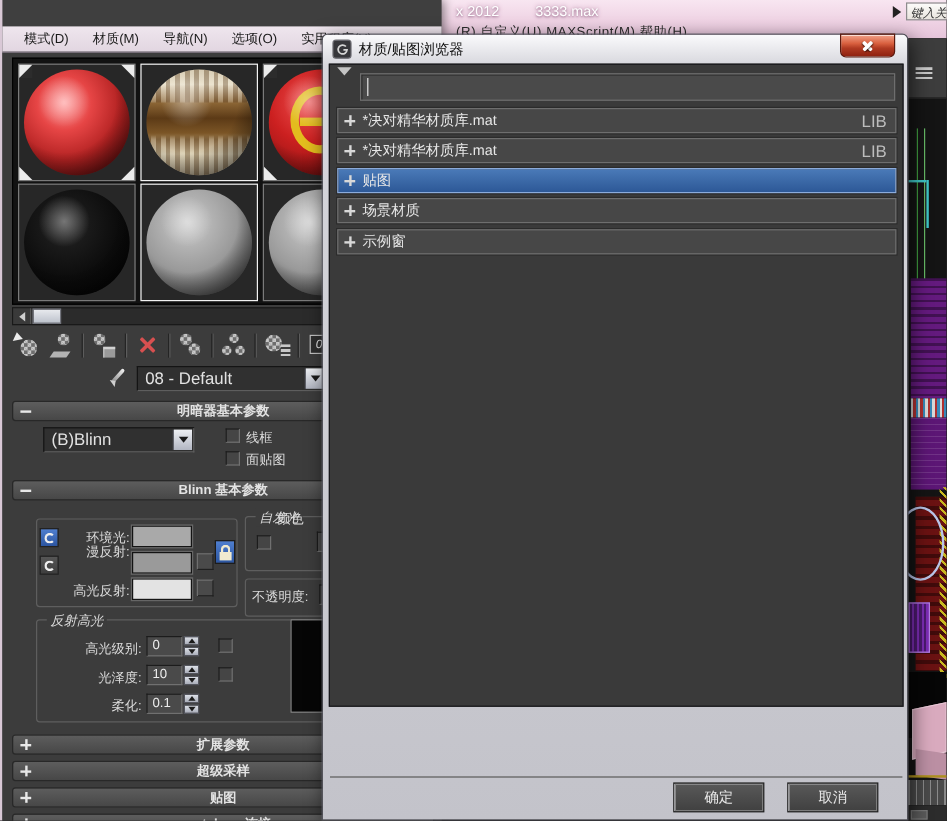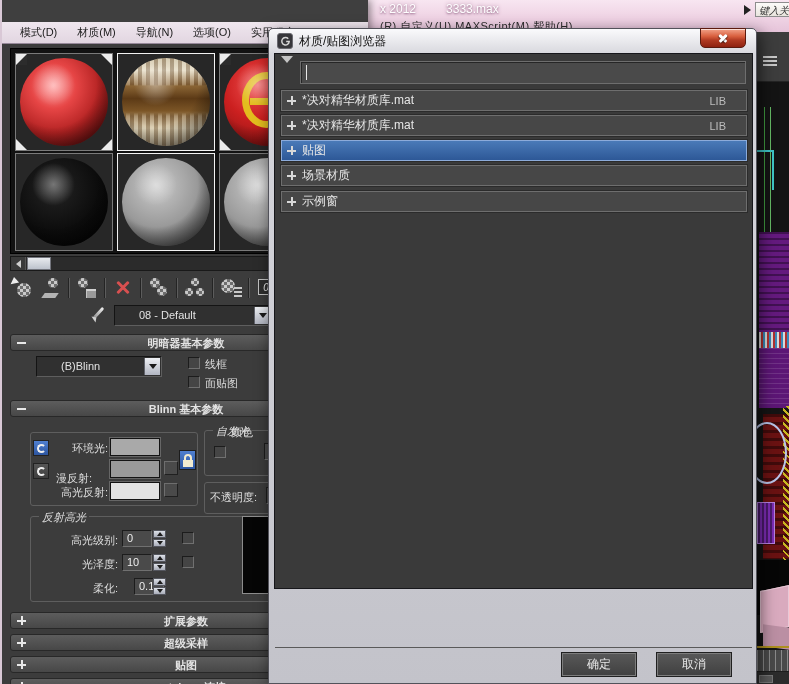--- a/index.html
+++ b/index.html
@@ -130,21 +130,21 @@
   .mapchk{position:absolute;left:4px;top:4px;width:16px;height:16px;border:1px solid #8a8a8a;}
 
   
   .namerow{position:absolute;left:8px;top:260px;width:352px;height:24px;}
   .dropper{position:absolute;left:80px;top:2px;width:18px;height:18px;}
   .dropper i{position:absolute;left:7px;top:0;width:3px;height:14px;border-radius:2px;
     background:linear-gradient(#f0f0f0,#8e8e8e);transform:rotate(42deg);}
   .dropper b{position:absolute;left:1px;top:11px;width:0;height:0;
     border-top:5px solid #cfcfcf;border-left:5px solid transparent;transform:rotate(10deg);}
   .dd{position:absolute;background:#303030;border-top:1px solid #141414;border-left:1px solid #141414;
-    border-bottom:1px solid #5e5e5e;border-right:1px solid #5e5e5e;color:#e2e2e2;font-size:11px;padding-left:24px;}
+    border-bottom:1px solid #5e5e5e;border-right:1px solid #5e5e5e;color:#e2e2e2;font-size:14px;padding-left:6px;}
   .dd .txt{display:block;line-height:18px;white-space:nowrap;overflow:hidden;}
   .dd-arrow{position:absolute;right:1px;top:1px;bottom:1px;width:16px;
     background:linear-gradient(#eef0f4,#b2b6c2);border-left:1px solid #60626a;
     display:flex;align-items:center;justify-content:center;}
   .dd-arrow i{width:0;height:0;border-top:5px solid #1a1a1a;border-left:4px solid transparent;border-right:4px solid transparent;}
 
   
   .rhead{position:absolute;left:8px;width:352px;height:17px;border:1px solid #282828;border-radius:3px;
     background:linear-gradient(#5d5d5d,#474747);color:#e3e3e3;font-size:11px;font-weight:bold;
     text-align:center;line-height:16px;}
@@ -196,21 +196,21 @@
   .srchwrap{position:relative;flex:1;height:23px;}
   .srchwrap input{width:100%;height:100%;background:#4a4a4a;border:1px solid #6e6e6e;
     box-shadow:inset 1px 1px 0 #262626;color:#eee;font-size:12px;padding:0 4px;outline:none;
     font-family:"Liberation Sans","DejaVu Sans",sans-serif;}
   .caret{position:absolute;left:6px;top:4px;width:1px;height:15px;background:#e8e8e8;}
   .brow{position:absolute;left:6px;width:466px;height:21px;background:#474747;border:1px solid #6e6e6e;
     display:flex;align-items:center;color:#e6e6e6;font-size:12px;box-shadow:0 0 0 1px #2b2b2b;}
   .brow .plus{position:relative;width:9px;height:9px;margin:0 6px 0 5px;flex:0 0 auto;}
   .brow .plus::before{content:"";position:absolute;left:0;top:3.5px;width:9px;height:2px;background:#d8d8d8;}
   .brow .plus::after{content:"";position:absolute;left:3.5px;top:0;width:2px;height:9px;background:#d8d8d8;}
-  .brow .badge{margin-left:auto;margin-right:20px;color:#bdbdbd;font-size:11px;}
+  .brow .badge{margin-left:auto;margin-right:7px;color:#bdbdbd;font-size:14px;}
   .brow.sel{background:linear-gradient(#4a7ab8,#2d5897);border:1px solid #8cabda;}
   .dlg-sep{position:absolute;left:0;top:593px;width:100%;border-top:1px solid #5a5a5a;}
   .dlg-btns{position:absolute;top:599px;right:21px;display:flex;gap:21px;}
   .dlg-btn{width:74px;height:23px;background:linear-gradient(#585858,#414141);border:1px solid #7d7d7d;
     box-shadow:0 0 0 1px #202020;color:#e8e8e8;font-size:12px;display:flex;align-items:center;justify-content:center;}
 </style>
 </head>
 <body>
 
 <div id="root">
@@ -392,21 +392,21 @@
 
       <div class="grp" style="left:28px;top:388px;width:168px;height:74px"></div>
       <span class="lockbtn on" style="left:31px;top:396px">
           <i class="cshape"></i>
         </span>
       <span class="lockbtn" style="left:31px;top:419px">
           <i class="cshape"></i>
         </span>
       <span class="lbl abs" style="left:54px;top:397px;width:52px;text-align:right">环境光:</span>
       <span class="swatch" style="left:108px;top:394px;background:#a9a9a9"></span>
-      <span class="lbl abs" style="left:54px;top:427px;width:52px;">漫反射:</span>
+      <span class="lbl abs" style="left:54px;top:408px;width:52px;text-align:right">漫反射:</span>
       <span class="swatch" style="left:108px;top:416px;background:#9a9a9a"></span>
       <span class="mapbtn" style="left:162px;top:417px"></span>
       <span class="lbl abs" style="left:42px;top:441px;width:64px;text-align:right">高光反射:</span>
       <span class="swatch" style="left:108px;top:438px;background:#e3e3e3"></span>
       <span class="mapbtn" style="left:162px;top:439px"></span>
       <span class="padlockbtn" style="left:177px;top:406px">
           <i class="pl-sh"></i>
           <i class="pl-bd"></i>
         </span>
 
@@ -432,21 +432,21 @@
         </span>
       <span class="cbox abs" style="left:180px;top:488px"></span>
       <span class="lbl abs" style="left:40px;top:513px;width:76px;text-align:right">光泽度:</span>
       <span class="val" style="left:120px;top:510px;width:30px">10</span>
       <span class="spin" style="left:151px;top:510px">
           <i class="up"></i>
           <i class="dn"></i>
         </span>
       <span class="cbox abs" style="left:180px;top:512px"></span>
       <span class="lbl abs" style="left:40px;top:537px;width:76px;text-align:right">柔化:</span>
-      <span class="val" style="left:132px;top:534px;width:30px">0.1</span>
+      <span class="val" style="left:120px;top:534px;width:30px">0.1</span>
       <span class="spin" style="left:151px;top:534px">
           <i class="up"></i>
           <i class="dn"></i>
         </span>
       <div class="curvewin" style="top:472px"></div>
 
       <div class="rhead" style="top:590px">
         <span class="pm">
             <i class="h"></i>
             <i class="v"></i>

